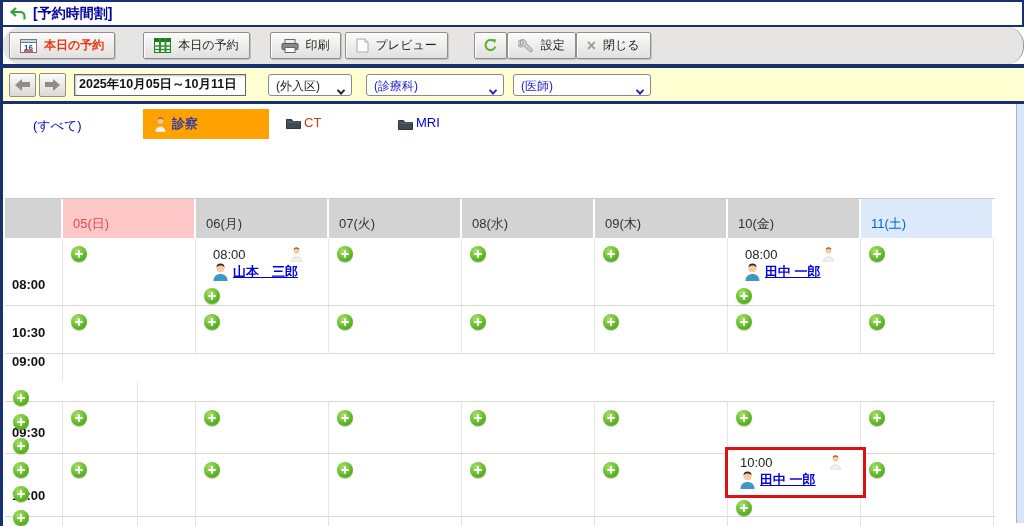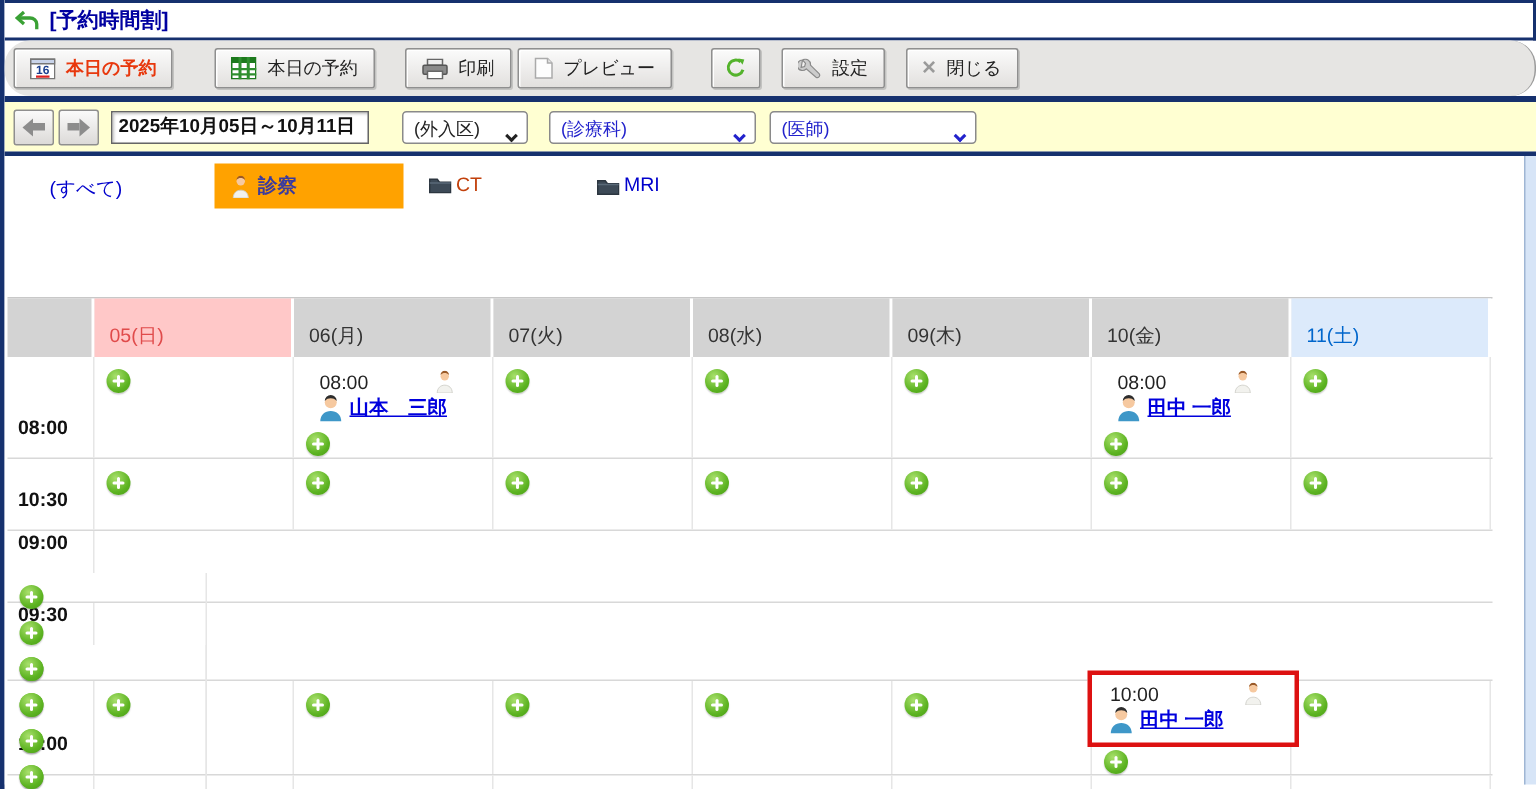--- a/index.html
+++ b/index.html
@@ -15,21 +15,21 @@
   
   .toolbar { height:37px; background:#e6e5e3; border-right:1px solid #9a9a9a;
              display:flex; align-items:center; padding-left:6px;border-radius:17px; }
   .tbtn { height:27px; display:flex; align-items:center; gap:7px; padding:0 10px;
           background:linear-gradient(#fbfbfb,#e2e0de); border:1px solid #8f8f8f;
           border-radius:2px; box-shadow:inset 1px 1px 0 #fff, 1px 1px 0 rgba(0,0,0,.15);
           font-size:12px; color:#222; cursor:pointer; white-space:nowrap; }
   .tbtn b.red { color:#e8380d; font-weight:bold; }
   .tbtn .lbl { font-weight:normal; }
   .gap-a{margin-left:28px}.gap-b{margin-left:20px}.gap-c{margin-left:4px}
-  .gap-d{margin-left:26px}.gap-e{margin-left:14px}
+  .gap-d{margin-left:26px}.gap-e{}
   .xglyph { color:#9a9a9a; font-weight:bold; font-size:16px; line-height:1; }
   .toolbar-sep { height:4px; background:#16316e; }
 
   
   .navrow { height:33px; background:#ffffd2; display:flex; align-items:center;
             padding-left:6px; }
   .navbtn { width:27px; height:24px; display:flex; align-items:center; justify-content:center;
             background:linear-gradient(#fafafa,#dcdad8); border:1px solid #8f8f8f;
             border-radius:2px; cursor:pointer; margin-right:3px; }
   .arr { position:relative; width:15px; height:12px; display:inline-block; }
@@ -364,21 +364,21 @@
           <div class="gcell">
             <div class="plus"></div>
           </div>
           <div class="gcell">
             <div class="plus"></div>
           </div>
           <div class="gcell">
             <div class="plus"></div>
           </div>
         </div>
-        <div class="brow" style="height: 52px; flex-direction: column;">
+        <div class="brow" style="height: 52px;">
           <div class="tcell">09:30</div>
           <div class="gcell">
             <div class="plus"></div>
           </div>
           <div class="gcell">
             <div class="plus"></div>
           </div>
           <div class="gcell">
             <div class="plus"></div>
           </div>

